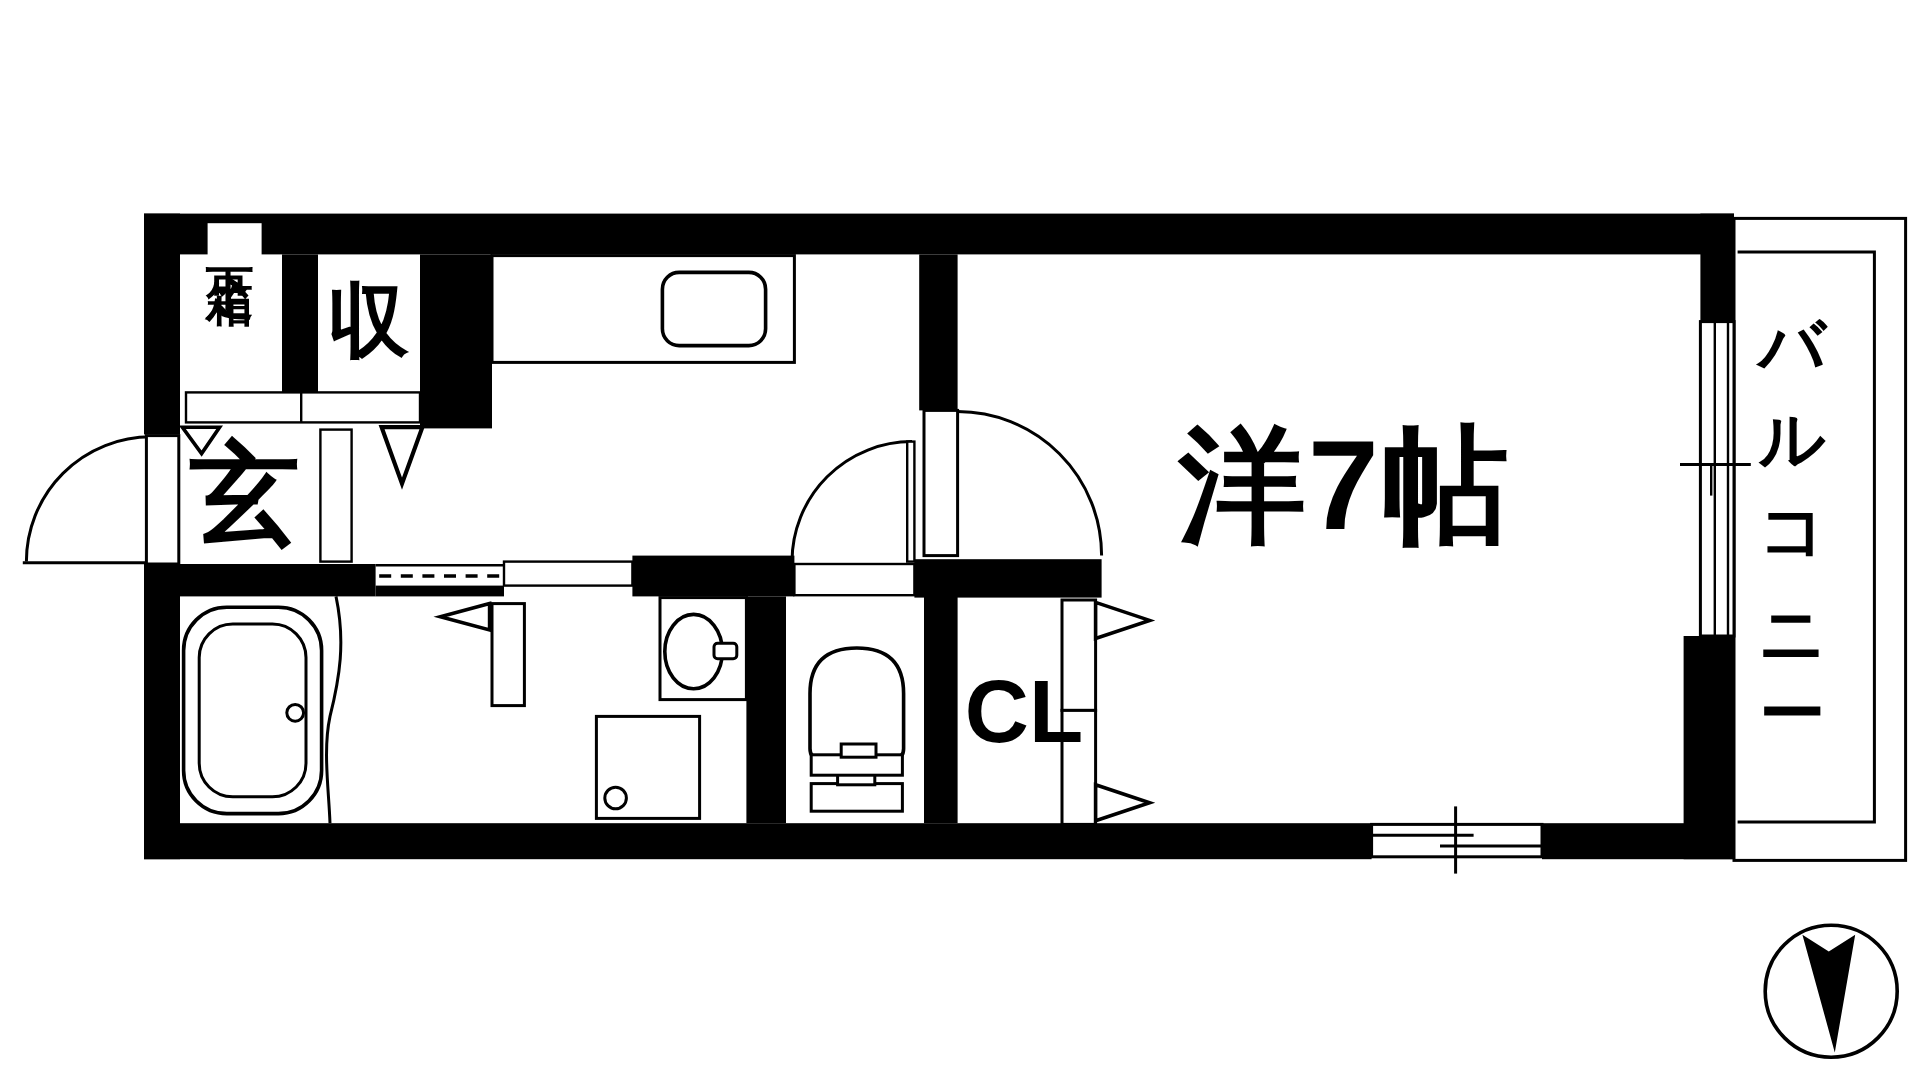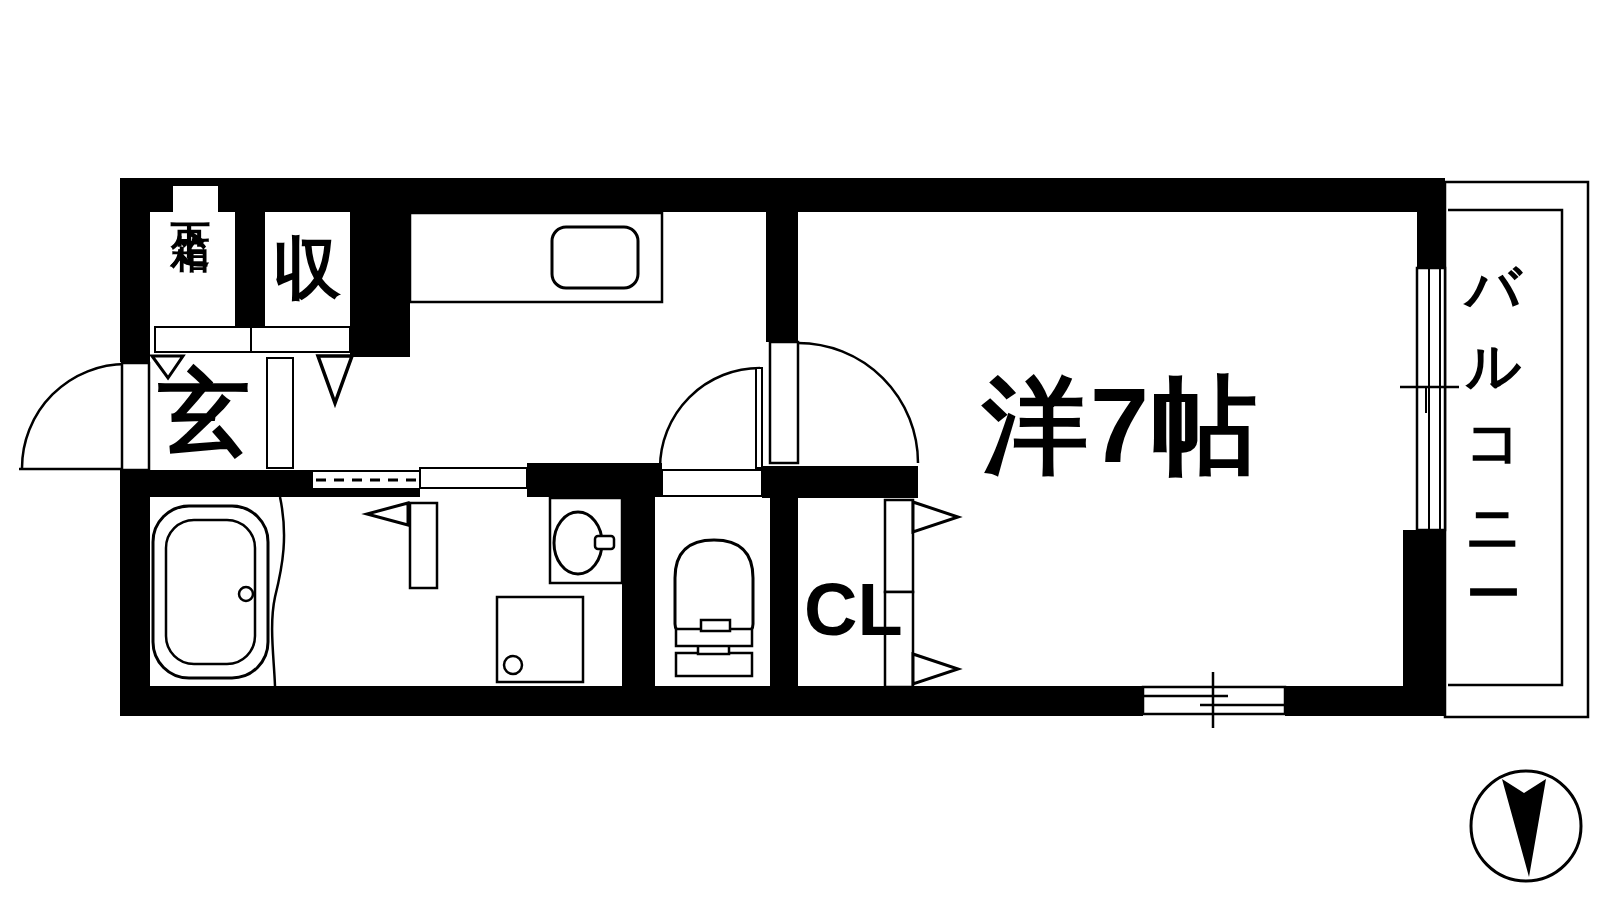--- a/index.html
+++ b/index.html
@@ -4,22 +4,22 @@
 <style>
   html,body{margin:0;padding:0;background:#ffffff;}
   .plan{position:relative;width:1600px;height:900px;background:#ffffff;overflow:hidden;
         font-family:"Liberation Sans","DejaVu Sans",sans-serif;}
   .plan svg{position:absolute;left:0;top:0;}
   .lbl{position:absolute;line-height:1;color:#000;white-space:nowrap;z-index:5;}
   .lbl.v{writing-mode:vertical-rl;text-orientation:upright;}
   .lbl-genkan{left:158px;top:366px;font-size:92px;font-weight:600;}
   .lbl-shoebox{left:171px;top:192px;font-size:40px;font-weight:600;letter-spacing:5px;}
   .lbl-storage{left:273px;top:234px;font-size:68px;font-weight:600;}
-  .lbl-western{left:982px;top:372px;font-size:106px;font-weight:600;letter-spacing:2px;}
-  .lbl-closet{left:804px;top:556px;font-size:74px;font-weight:600;margin-top:17px;}
+  .lbl-western{left:982px;top:352px;font-size:106px;font-weight:600;letter-spacing:2px;}
+  .lbl-closet{left:804px;top:556px;font-size:74px;font-weight:600;}
   .lbl-balcony{left:1466px;top:226px;font-size:55px;font-weight:600;letter-spacing:22px;}
 </style>
 </head>
 <body>
 
 <div class="plan">
 
 <svg width="1600" height="900" viewBox="0 0 1600 900">
 
   <g fill="#000000">

